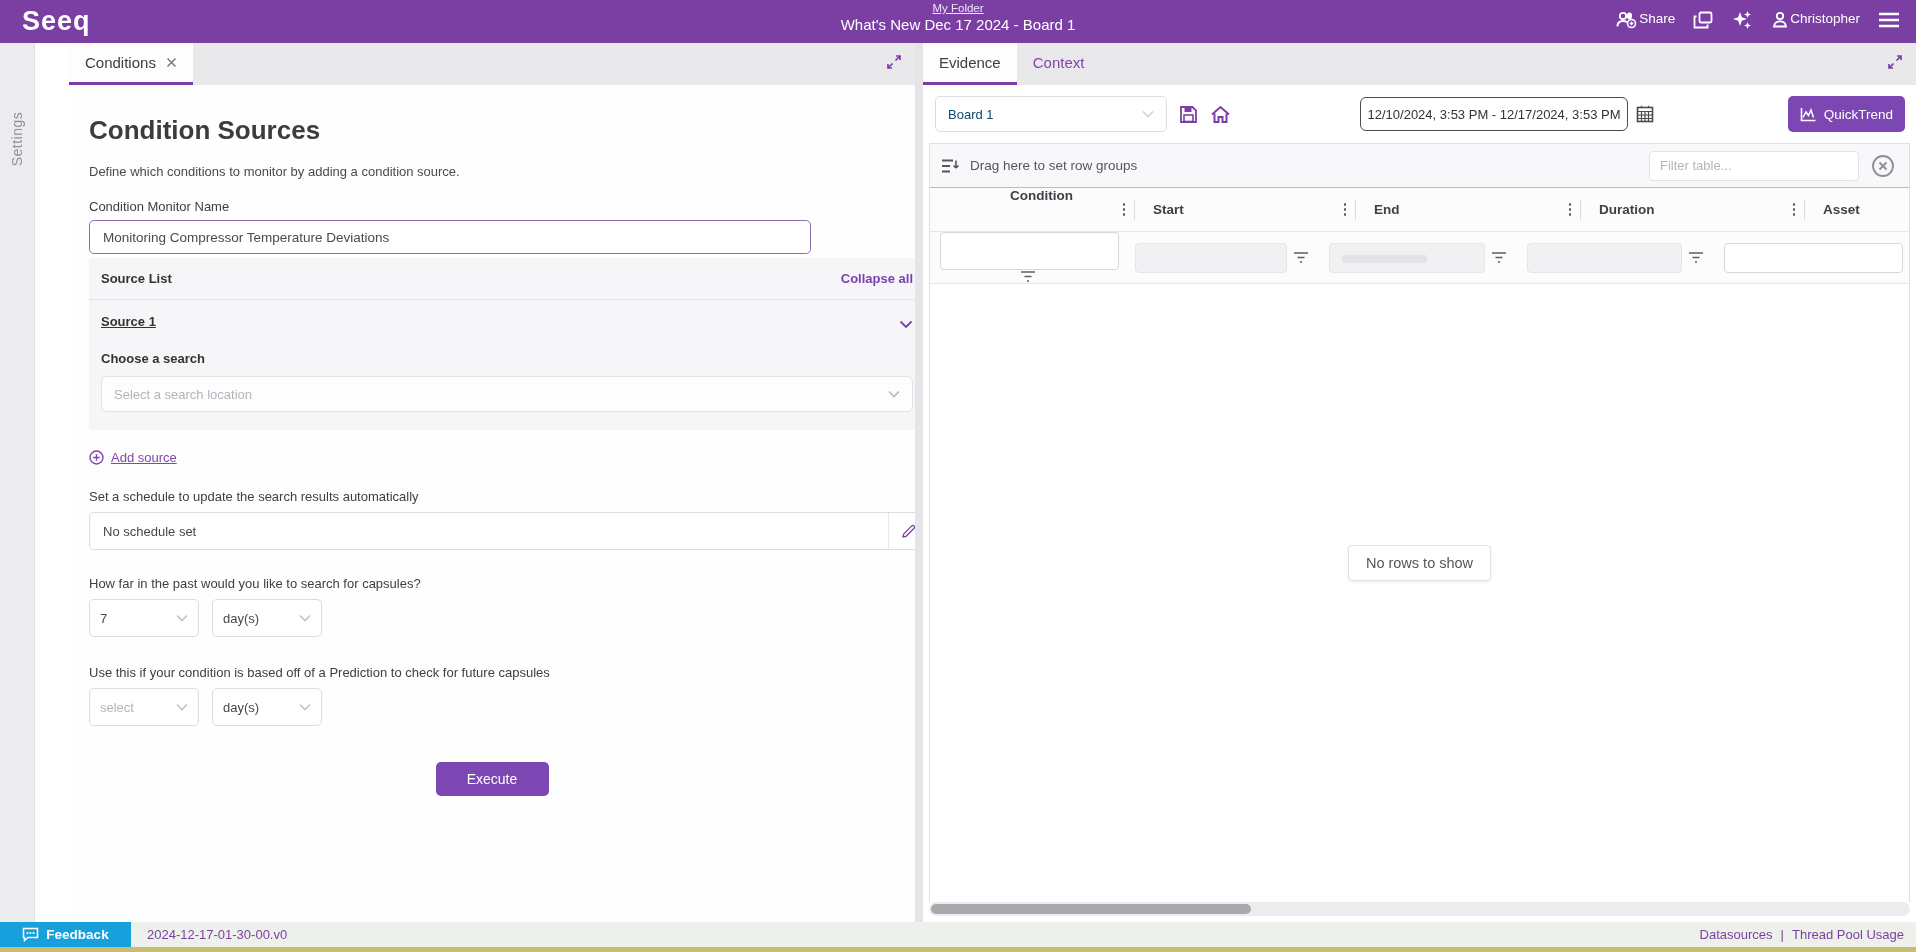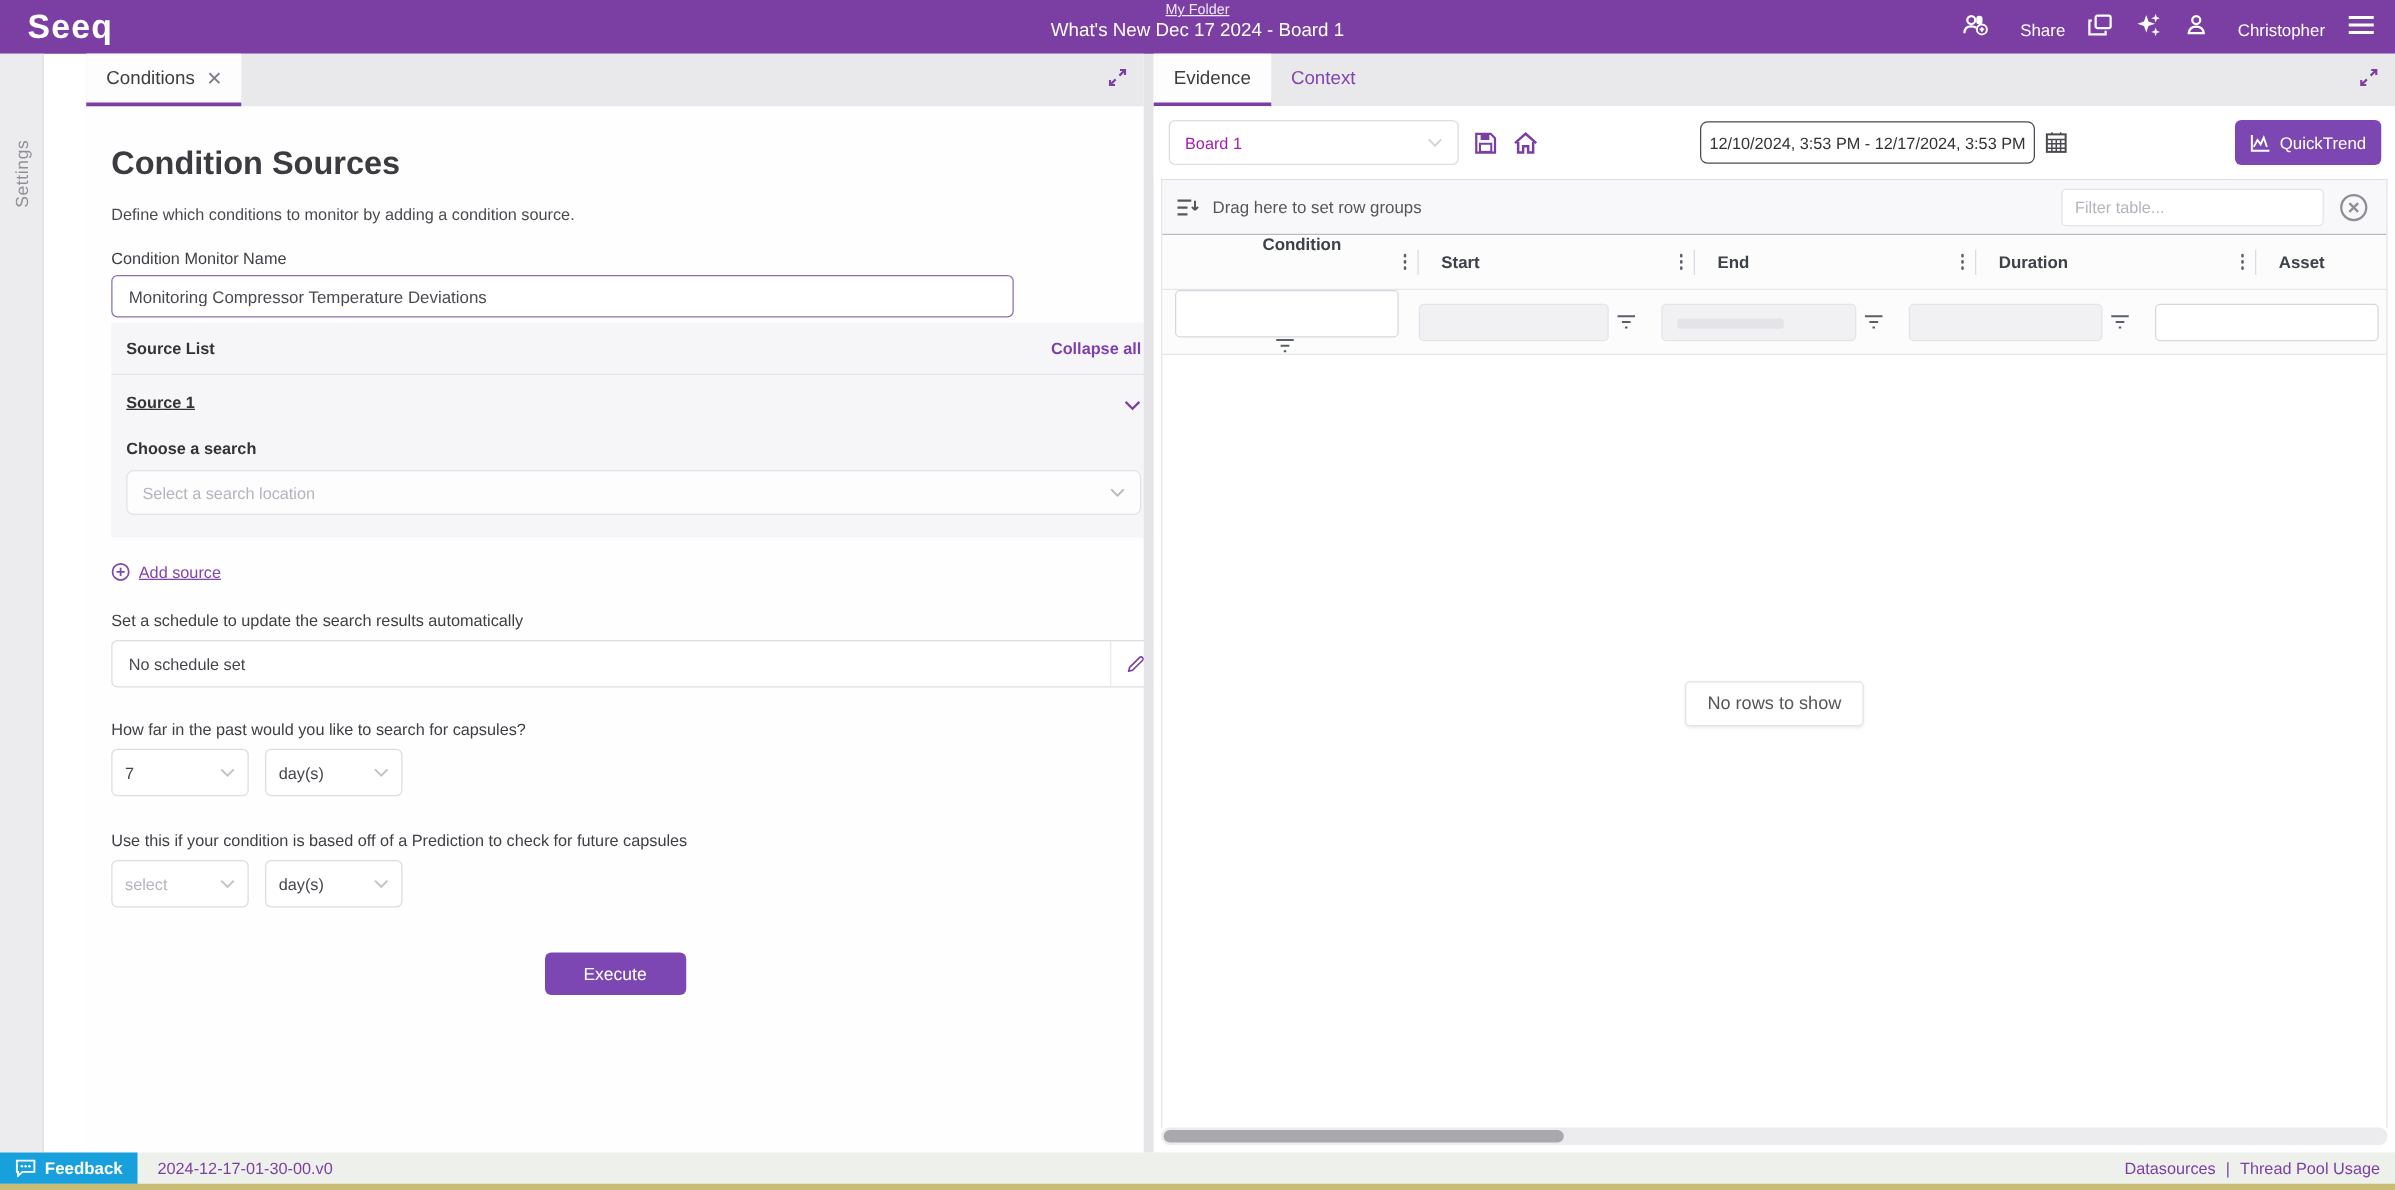--- a/index.html
+++ b/index.html
@@ -6,21 +6,21 @@
   html,body { width:1916px; height:952px; overflow:hidden; background:#fff;
               font-family:"Liberation Sans","DejaVu Sans",sans-serif; color:#3f4045; }
 
   
   .topbar { position:relative; height:43px; background:#7b3fa4; display:flex; align-items:center; }
   .logo { margin-left:22px; color:#fff; font-size:27px; font-weight:bold; letter-spacing:1px; }
   .topbar-center { position:absolute; left:50%; transform:translateX(-50%); top:2px; text-align:center; }
   .folder-link { color:#f0e6fa; font-size:11.5px; text-decoration:underline; display:block; cursor:pointer; }
   .board-title { color:#fff; font-size:15px; margin-top:2px; white-space:nowrap; }
   .topbar-right { margin-left:auto; display:flex; align-items:center; gap:18px; margin-right:16px; color:#fff; }
-  .tb-item { display:flex; align-items:flex-end; gap:24px; font-size:13.5px; cursor:pointer; }
+  .tb-item { display:flex; align-items:flex-start; gap:1px; font-size:13.5px; cursor:pointer; }
 
   
   .main { display:flex; height:879px; }
   .settings-strip { width:35px; background:#ececee; border-right:1px solid #e0e0e2; position:relative; }
   .settings-label { position:absolute; top:88px; left:50%; transform:translateX(-50%) rotate(-90deg); transform-origin:center;
                     white-space:nowrap; color:#8f8f96; font-size:14px; letter-spacing:0.5px; }
   .divider { width:8px; background:#e5e5e8; }
 
   .panel { display:flex; flex-direction:column; background:#fff; }
   .left-panel { width:880px;padding-left:34px; }
@@ -68,21 +68,21 @@
   .mini-select .val { font-size:13px; color:#46464c; }
   .mini-select .val.ph { color:#b4b4bd; }
 
   .execute-btn { display:block; margin:36px auto 0 auto; width:113px; height:34px; background:#7d47b3; color:#fff;
                  border:none; border-radius:5px; font-size:14px; font-family:inherit; cursor:pointer; }
 
   
   .toolbar { height:58px; background:#fff; position:relative; display:flex; align-items:center; padding:0 12px; flex:0 0 58px; }
   .board-select { width:232px; height:36px; border:1px solid #dcdce2; border-radius:5px; display:flex; align-items:center;
                   justify-content:space-between; padding:0 12px; cursor:pointer; background:#fff; }
-  .board-select .val { font-size:13px; color:#a21caf; }
+  .board-select .val { font-size:13px; color:#0c4a6e; }
   .icon-btn { margin-left:12px; cursor:pointer; display:flex; align-items:center; }
   .date-group { position:absolute; left:437px; display:flex; align-items:center; gap:8px; }
   .date-box { width:268px; height:34px; border:1px solid #4a4a50; border-radius:6px; display:flex; align-items:center;
               justify-content:center; font-size:13px; color:#333; background:#fff; cursor:pointer; white-space:nowrap; }
   .quicktrend-btn { position:absolute; right:11px; height:36px; padding:0 12px; background:#7d47b3; border:none;
                     border-radius:5px; color:#fff; font-size:13.5px; font-family:inherit; display:flex; align-items:center;
                     gap:7px; cursor:pointer; }
 
   .grid { flex:1; margin:0 6px; border:1px solid #dde0e6; border-bottom:none; display:flex; flex-direction:column; min-height:0; background:#fff; }
   .rowgroup-bar { height:44px; background:#f8f8fa; border-bottom:1px solid #b7bbc2; display:flex; align-items:center;
@@ -110,21 +110,21 @@
   .funnel { margin-right:10px; cursor:pointer; display:flex; }
 
   .grid-body { flex:1; display:flex; align-items:center; justify-content:center; background:#fff; position:relative; min-height:0; }
   .no-rows { margin-top:-60px; background:#fff; border:1px solid #e2e2e6; border-radius:4px; box-shadow:0 1px 3px rgba(0,0,0,0.08);
              padding:9px 17px; font-size:14.5px; color:#55565c; }
   .hscroll { height:14px; background:#ececee; border-radius:7px; margin:0 6px 6px 6px; position:relative; flex:0 0 14px; }
   .hscroll .thumb { position:absolute; left:2px; top:2px; height:10px; width:320px; background:#a9a9ad; border-radius:5px; cursor:pointer; }
 
   
   .statusbar { height:30px; background:#eef0eb; border-bottom:5px solid #c9bc74; display:flex; align-items:center; position:relative; }
-  .feedback-btn { height:25px; width:110px; background:#18a0dc; color:#fff; display:flex; align-items:center;
+  .feedback-btn { height:25px; width:131px; background:#18a0dc; color:#fff; display:flex; align-items:center;
                   justify-content:center; gap:7px; font-size:13.5px; font-weight:bold; cursor:pointer; }
   .version { margin-left:16px; font-size:13px; color:#7b3fa4; }
   .status-links { margin-left:auto; margin-right:12px; font-size:13px; color:#7b3fa4; display:flex; gap:8px; }
   .status-links span { cursor:pointer; }
   .status-links .sep { cursor:default; }
 </style>
 </head>
 <body>
 
 <div class="topbar">

